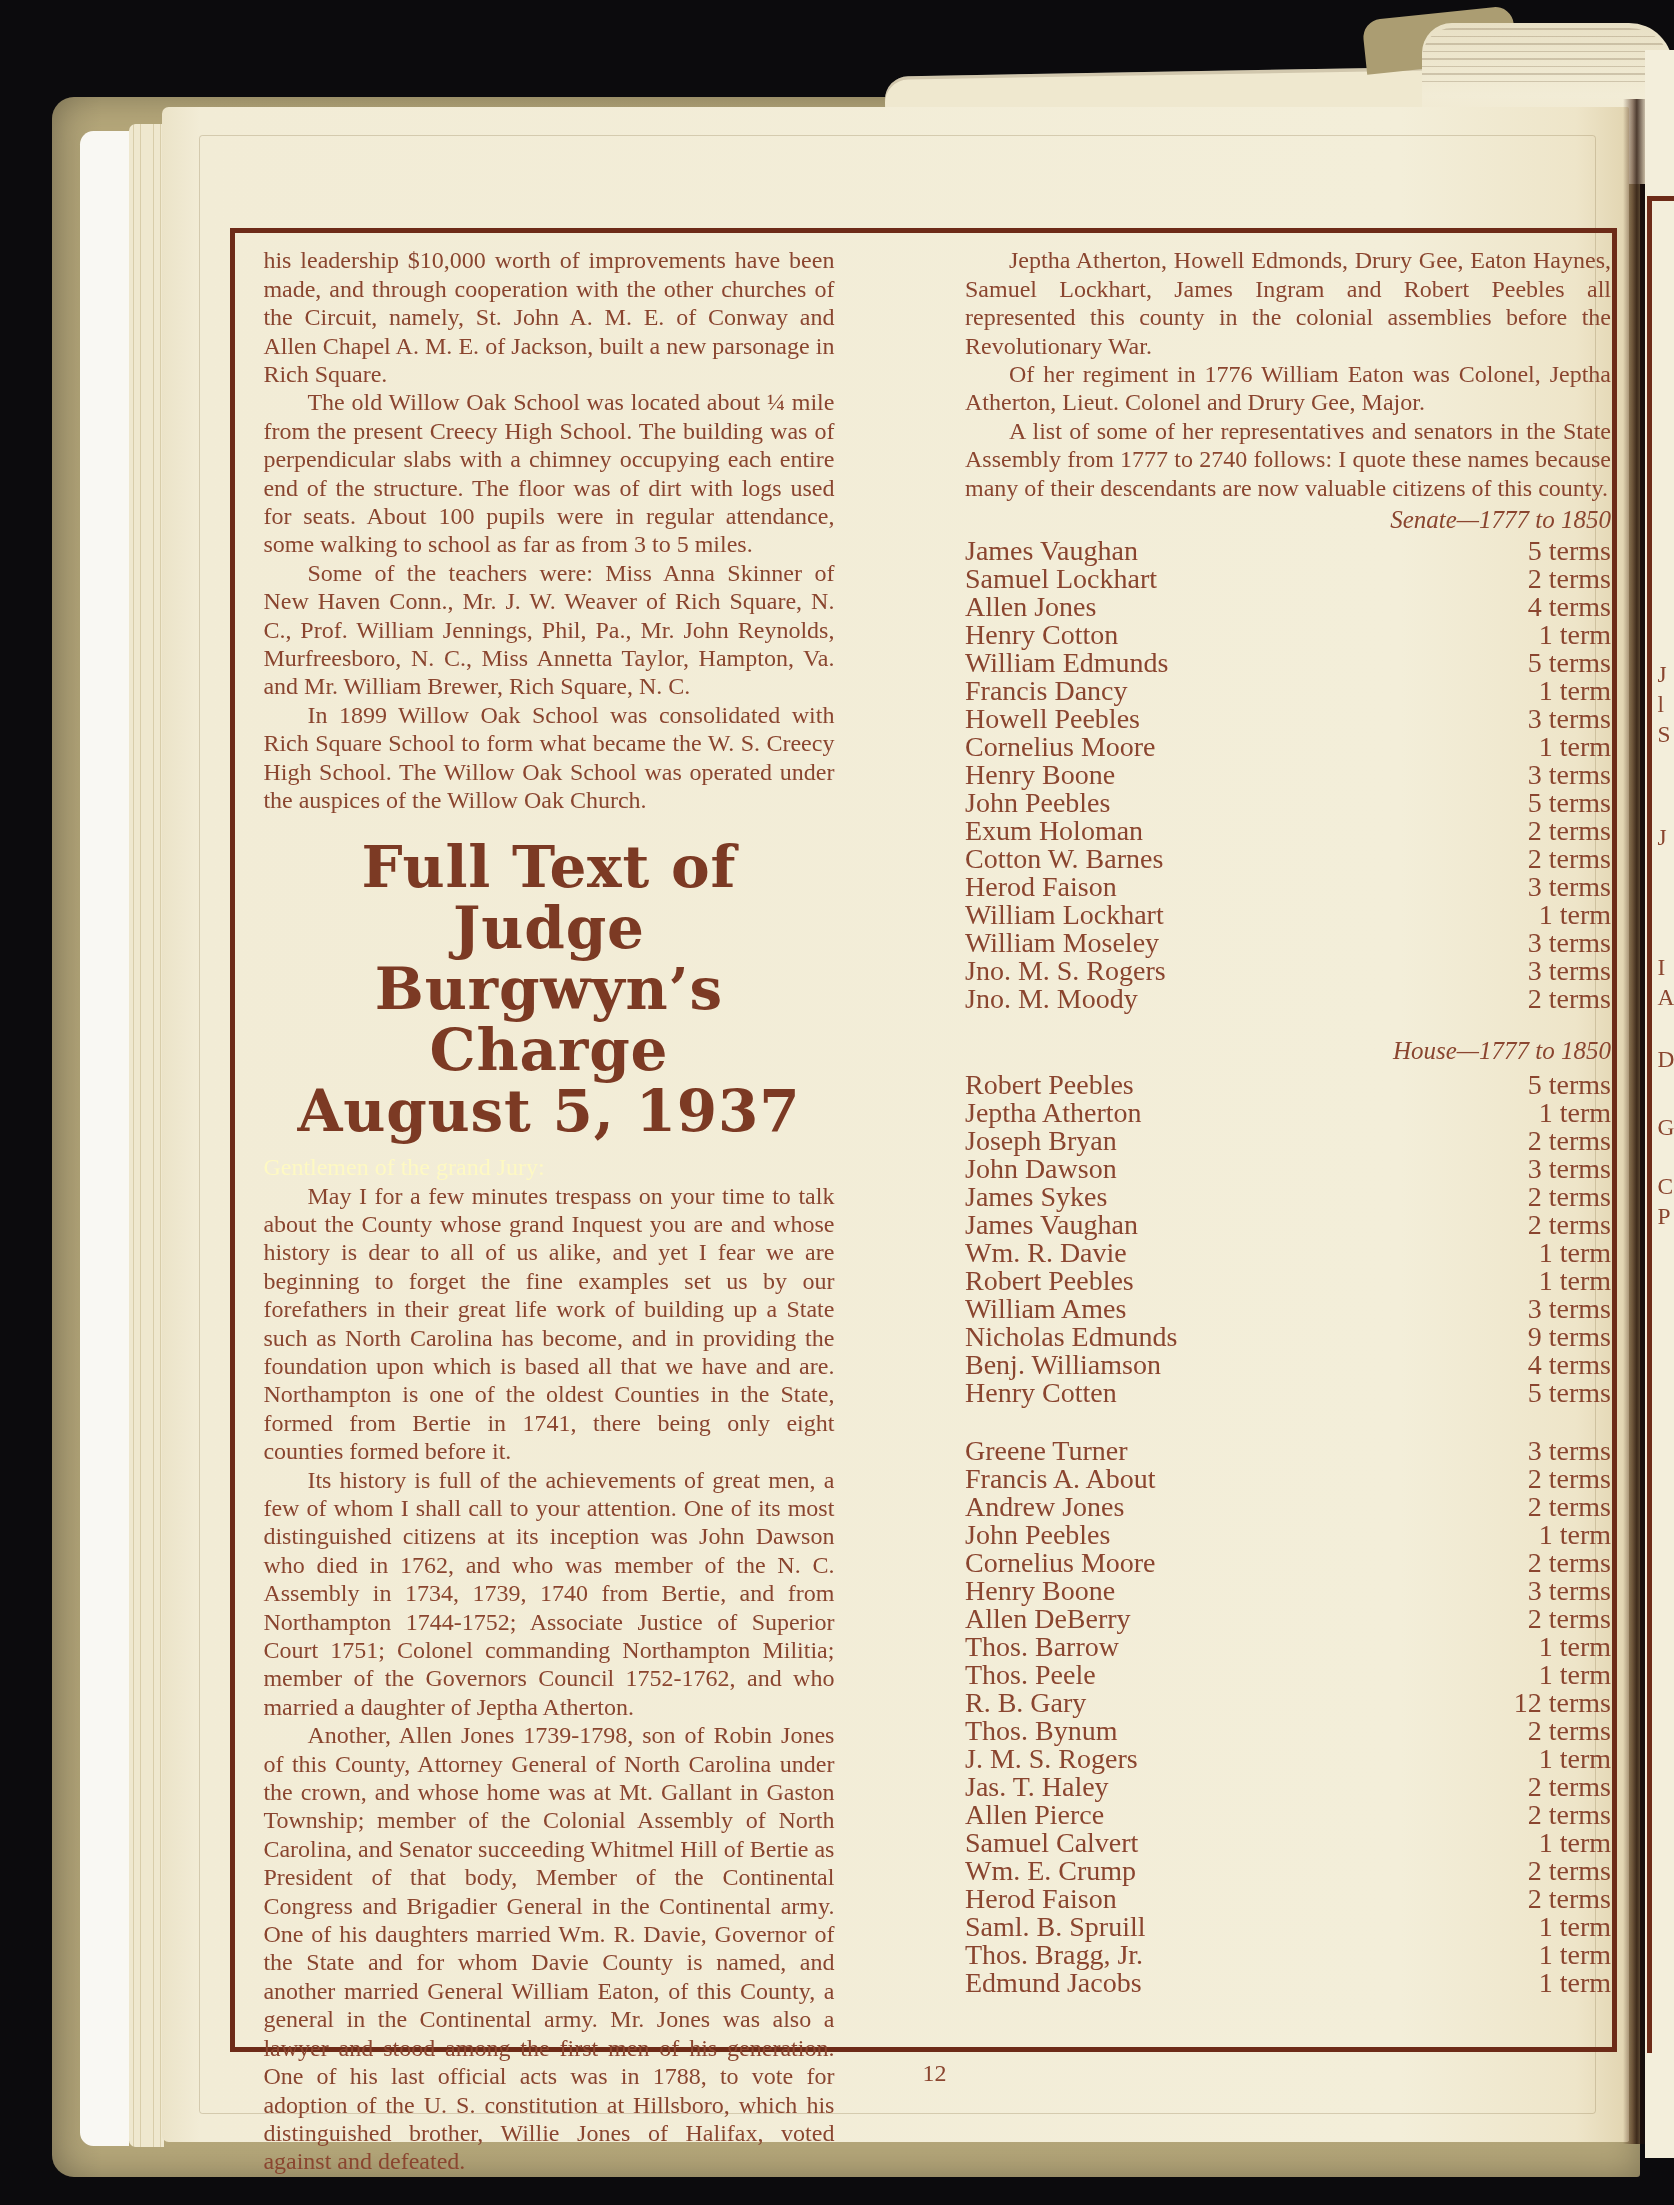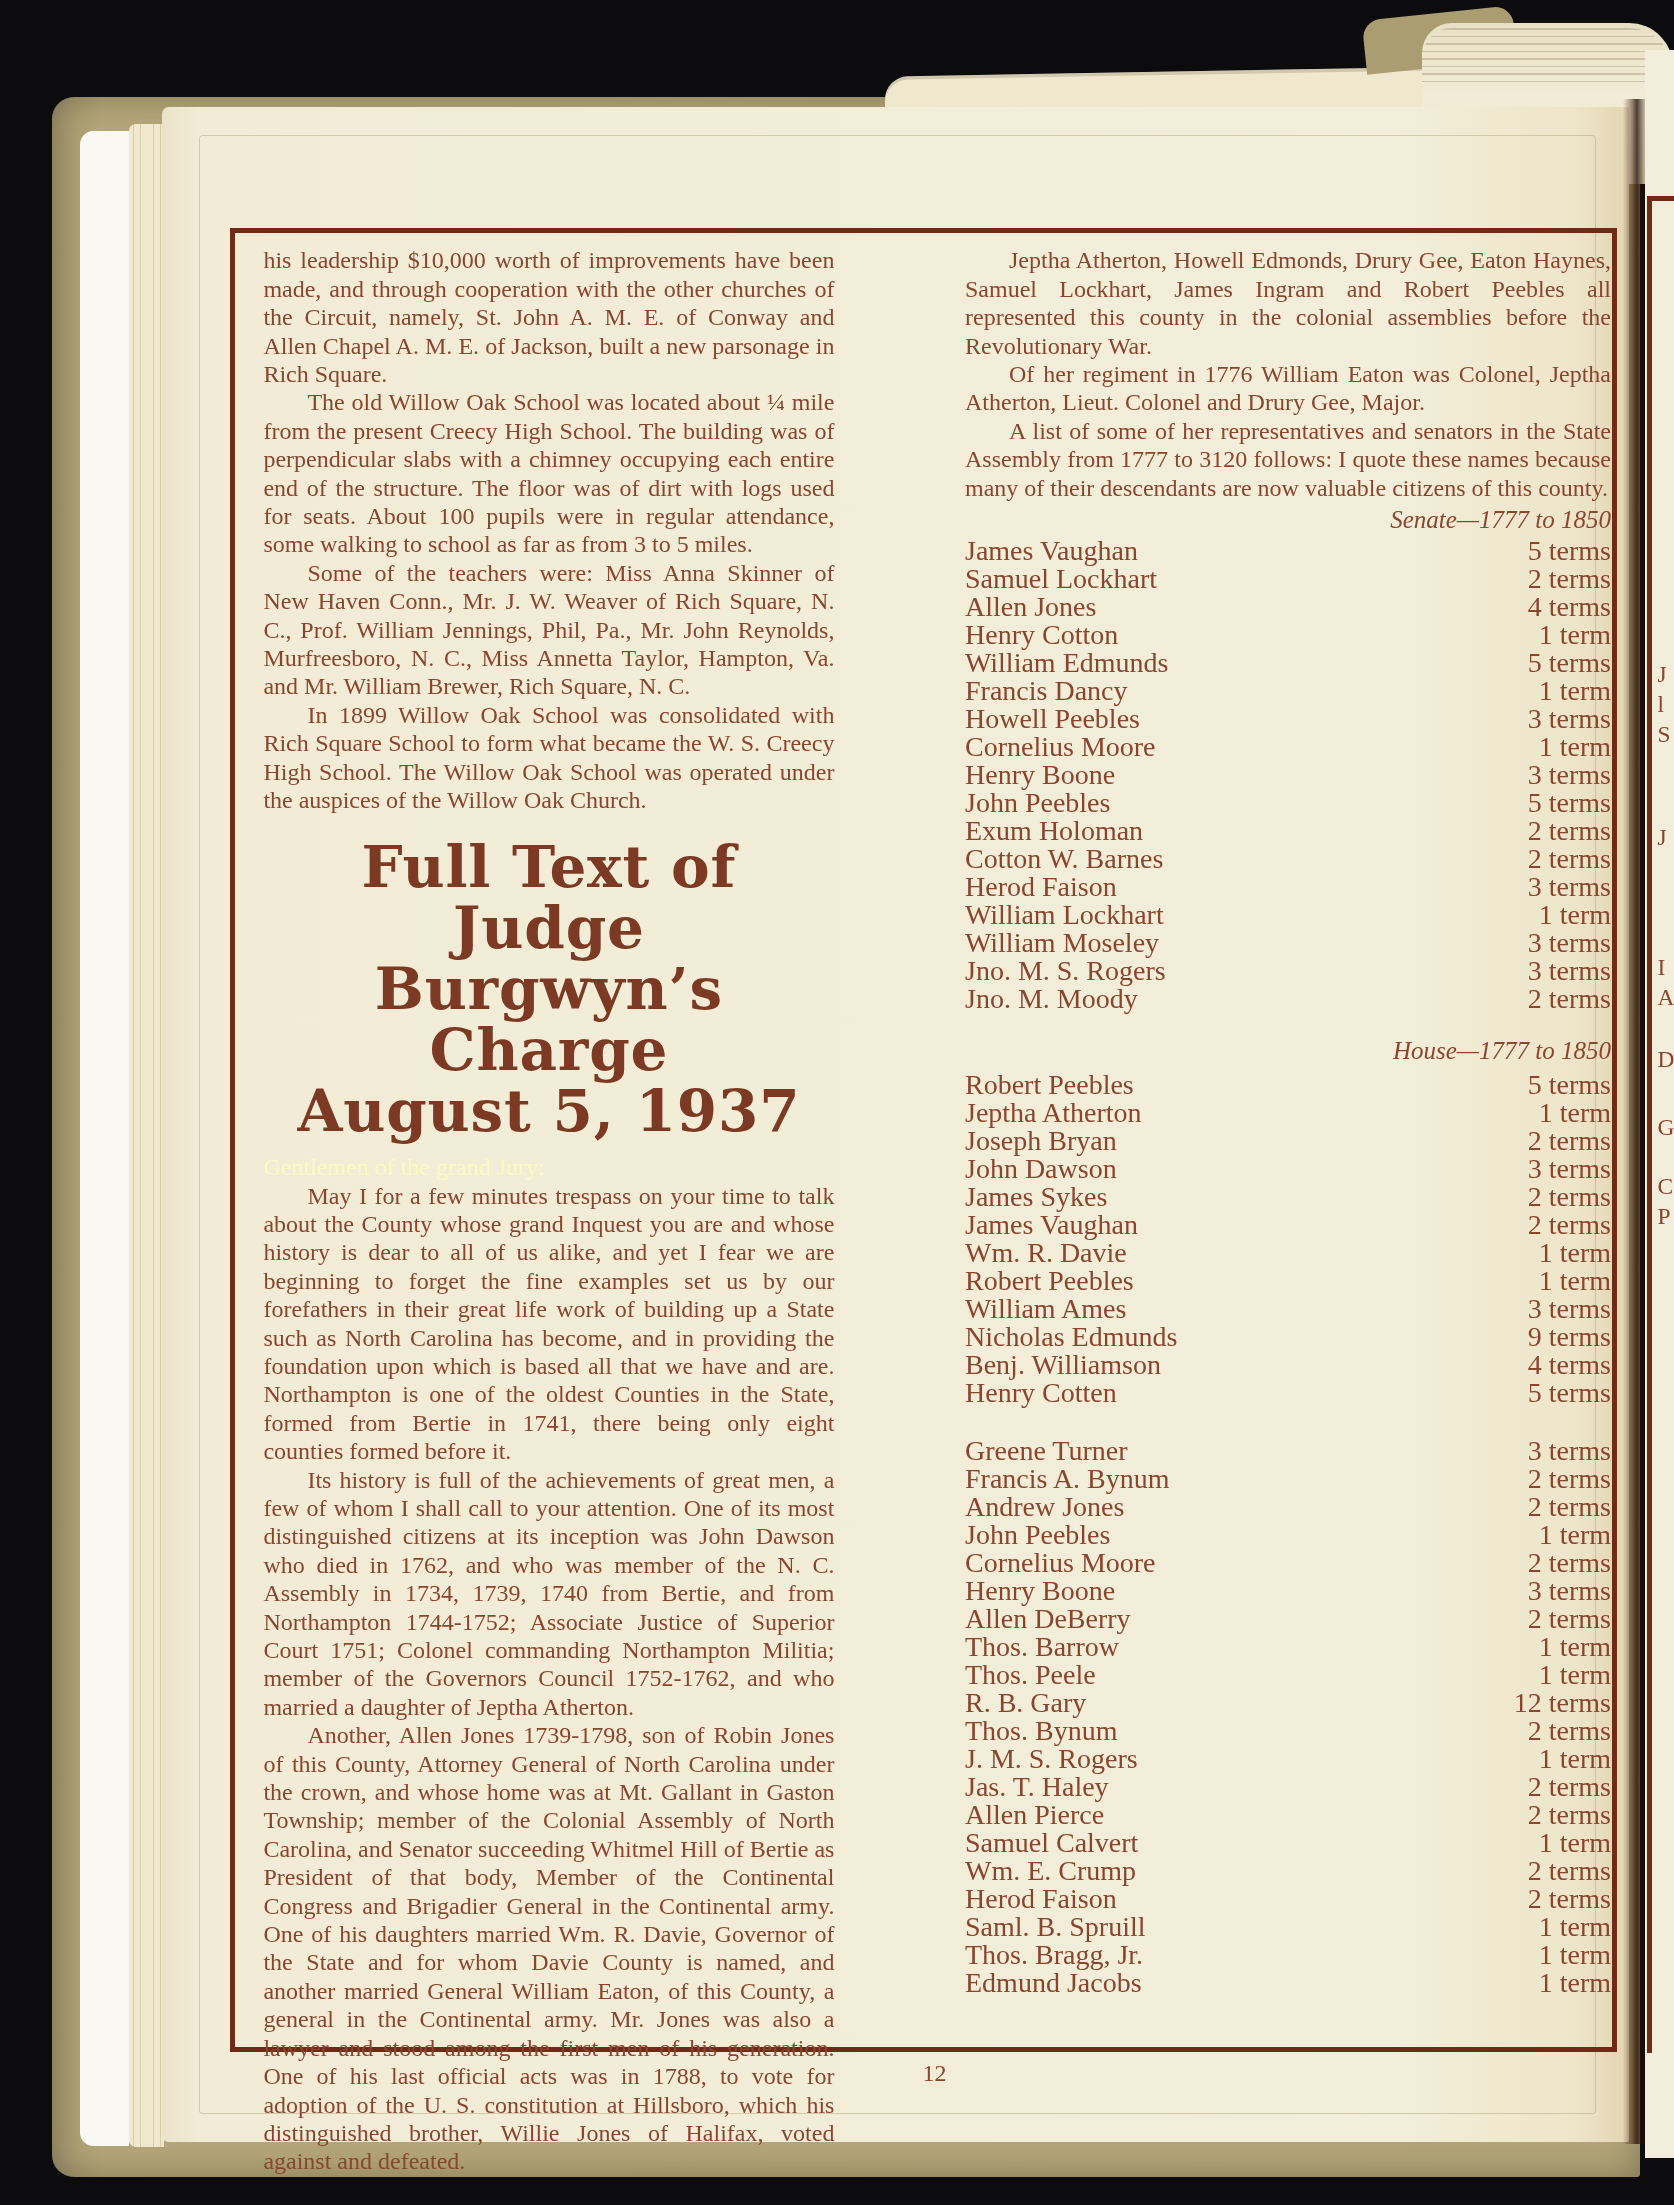--- a/index.html
+++ b/index.html
@@ -178,21 +178,21 @@
       </div>
   </div>
 
   <div class="col col-right">
     <div>
 
         <p class="para indent">Jeptha Atherton, Howell Edmonds, Drury Gee, Eaton Haynes, Samuel Lockhart, James Ingram and Robert Peebles all represented this county in the colonial assemblies before the Revolutionary War.</p>
 
         <p class="para indent">Of her regiment in 1776 William Eaton was Colonel, Jeptha Atherton, Lieut. Colonel and Drury Gee, Major.</p>
 
-        <p class="para indent">A list of some of her representatives and senators in the State Assembly from 1777 to 3120 follows: I quote these names because many of their descendants are now valuable citizens of this county.</p>
+        <p class="para indent">A list of some of her representatives and senators in the State Assembly from 1777 to 2740 follows: I quote these names because many of their descendants are now valuable citizens of this county.</p>
       </div>
 
     <div class="section-heading">Senate—1777 to 1850</div>
 
     <div>
 
         <div class="member-row">
           <span class="member-name">James Vaughan</span>
           <span class="member-terms">5 terms</span>
         </div>
@@ -347,21 +347,21 @@
     <div class="group-gap"></div>
 
     <div>
 
         <div class="member-row">
           <span class="member-name">Greene Turner</span>
           <span class="member-terms">3 terms</span>
         </div>
 
         <div class="member-row">
-          <span class="member-name">Francis A. Bynum</span>
+          <span class="member-name">Francis A. About</span>
           <span class="member-terms">2 terms</span>
         </div>
 
         <div class="member-row">
           <span class="member-name">Andrew Jones</span>
           <span class="member-terms">2 terms</span>
         </div>
 
         <div class="member-row">
           <span class="member-name">John Peebles</span>

